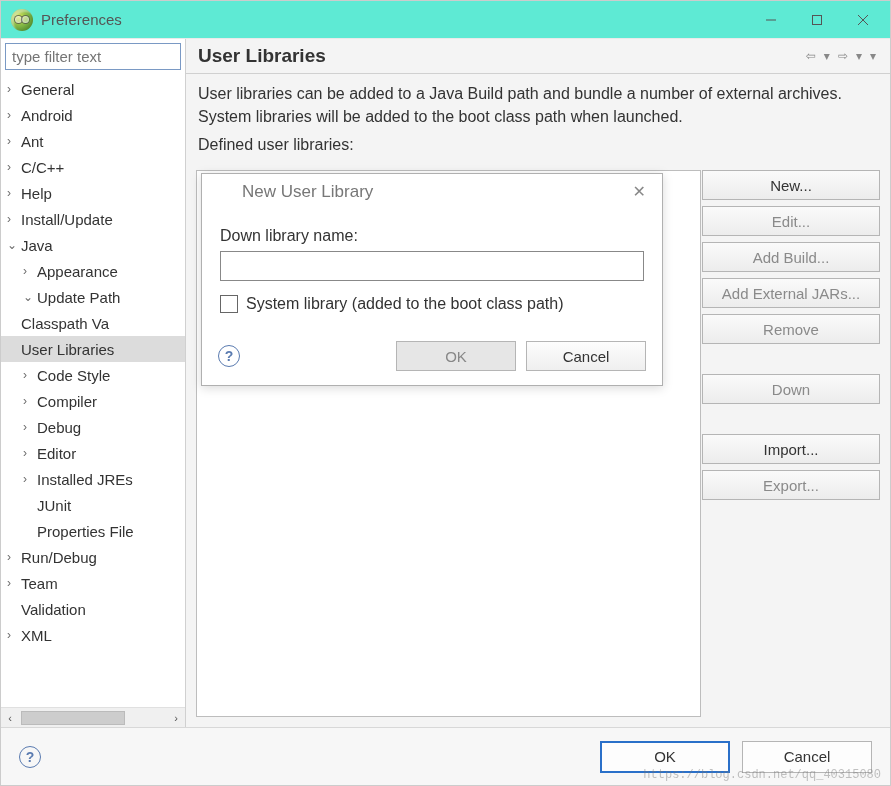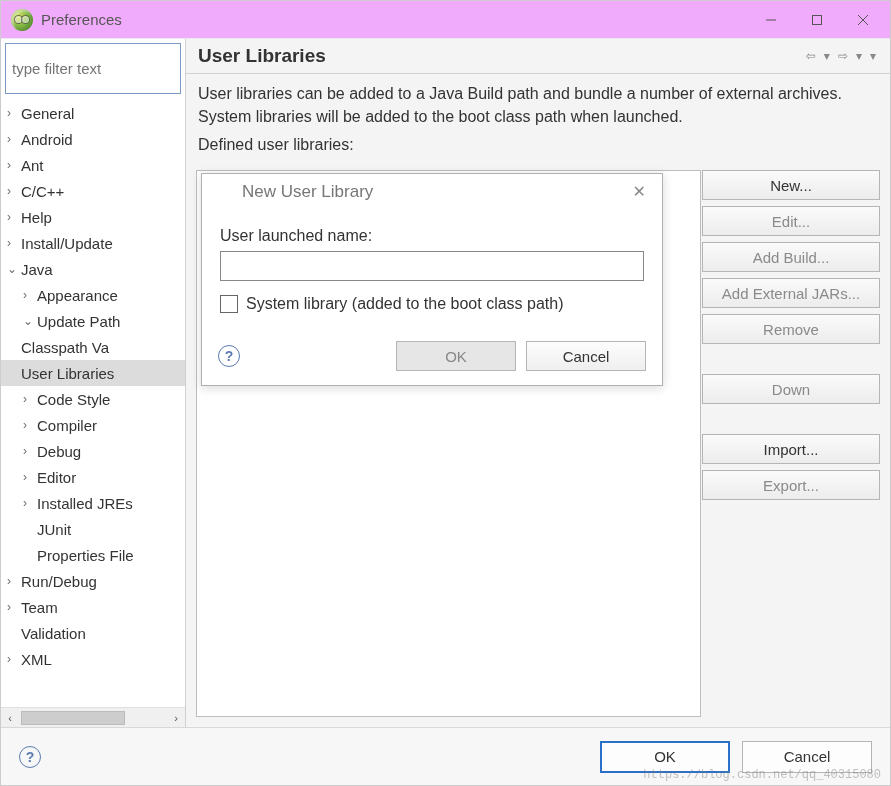--- a/index.html
+++ b/index.html
@@ -1,29 +1,29 @@
 <!DOCTYPE html>
 <html><head>
 <meta charset="utf-8">
 <style>
 * { box-sizing: border-box; font-family: "Segoe UI", Tahoma, sans-serif; }
 body { margin: 0; background: #fff; color: #333; font-size: 15px; }
 .window { width: 891px; height: 786px; border: 1px solid #ccc; display: flex; flex-direction: column; background: #fff; }
-.titlebar { height: 38px; display: flex; align-items: center; padding: 0 4px 0 10px; background: #f0abfc; border-bottom: 1px solid #eaeaea; }
+.titlebar { height: 38px; display: flex; align-items: center; padding: 0 4px 0 10px; background: #5eead4; border-bottom: 1px solid #eaeaea; }
 .titlebar .title { flex: 1; color: #555; font-size: 15px; }
 .titlebar .logo { width: 22px; height: 22px; margin-right: 8px; border-radius: 50%; background: radial-gradient(circle at 35% 35%, #d4e157, #7cb342, #33691e); box-shadow: inset 3px 3px 2px rgba(255,255,255,.4); position: relative; }
 .titlebar .logo::before, .titlebar .logo::after { content: ""; position: absolute; width: 7px; height: 7px; border-radius: 50%; border: 1px solid rgba(0,0,0,.5); box-shadow: inset 0 0 2px #fff; background: rgba(255,255,255,.4); top: 6px; }
 .titlebar .logo::before { left: 3px; }
 .titlebar .logo::after { right: 3px; }
 .winbtns { display: flex; }
 .winbtn { width: 46px; height: 32px; display: flex; align-items: center; justify-content: center; color: #555; }
 .winbtn svg { stroke: #555; stroke-width: 1; fill: none; }
 .body { flex: 1; display: flex; min-height: 0; }
 .sidebar { width: 185px; border-right: 1px solid #d0d0d0; display: flex; flex-direction: column; }
-.filter { margin: 4px; border: 1px solid #7a99c4; padding: 16px 6px; color: #0c4a6e; font-size: 15px; background: #fff; }
+.filter { margin: 4px; border: 1px solid #7a99c4; padding: 4px 6px; color: #0c4a6e; font-size: 15px; background: #fff; }
 .tree { flex: 1; overflow: hidden; padding: 2px 0; }
 .node { display: flex; align-items: center; height: 26px; padding-left: 6px; white-space: nowrap; overflow: hidden; cursor: default; }
 .node .arrow { width: 14px; color: #6d6d6d; font-size: 12px; }
 .node.sel { background: #dcdcdc; }
 .node.d1 { padding-left: 22px; }
 .node.d2 { }
 .hscroll { height: 20px; border-top: 1px solid #e0e0e0; display: flex; align-items: center; background: #f0f0f0; }
 .hscroll .harrow { width: 18px; text-align: center; color: #555; font-size: 11px; }
 .hscroll .track { flex: 1; height: 16px; background: #f0f0f0; position: relative; }
 .hscroll .thumb { position: absolute; left: 2px; top: 1px; width: 70%; height: 14px; background: #cdcdcd; border: 1px solid #bbb; }
@@ -208,21 +208,21 @@
         <div class="listbox">
           <div style="position:absolute;left:6px;top:4px;color:#6d6d6d;font-size:12px">›</div>
 
           <div class="dialog">
             <div class="dlgtitle">
               <div class="logo" style="width:22px;height:22px"></div>
               <div class="dt">New User Library</div>
               <div class="closex">✕</div>
             </div>
             <div class="dlgbody">
-              <label class="fl">User launched name:</label>
+              <label class="fl">Down library name:</label>
               <input class="txt" value="" style="">
               <div class="checkrow">
                 <div class="cb"></div>
                 <span>System library (added to the boot class path)</span>
               </div>
             </div>
             <div class="dlgfoot">
               <div class="help">?</div>
               <div class="spacer"></div>
               <div class="dbtn disabled">OK</div>

